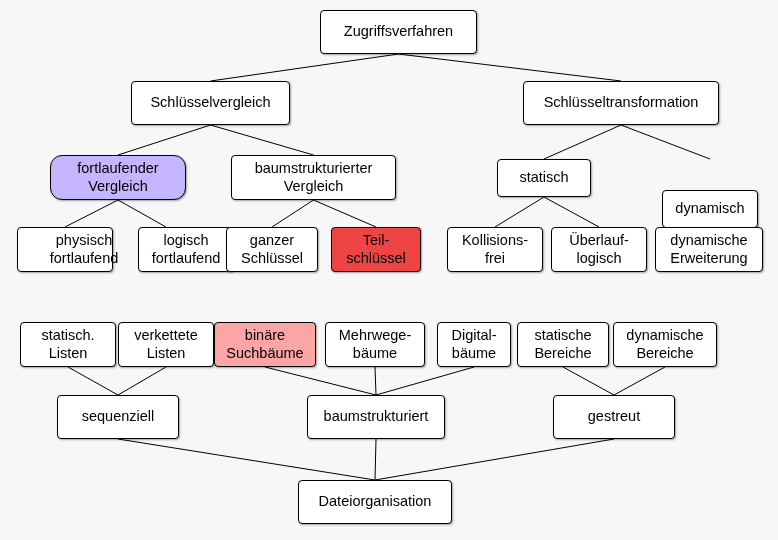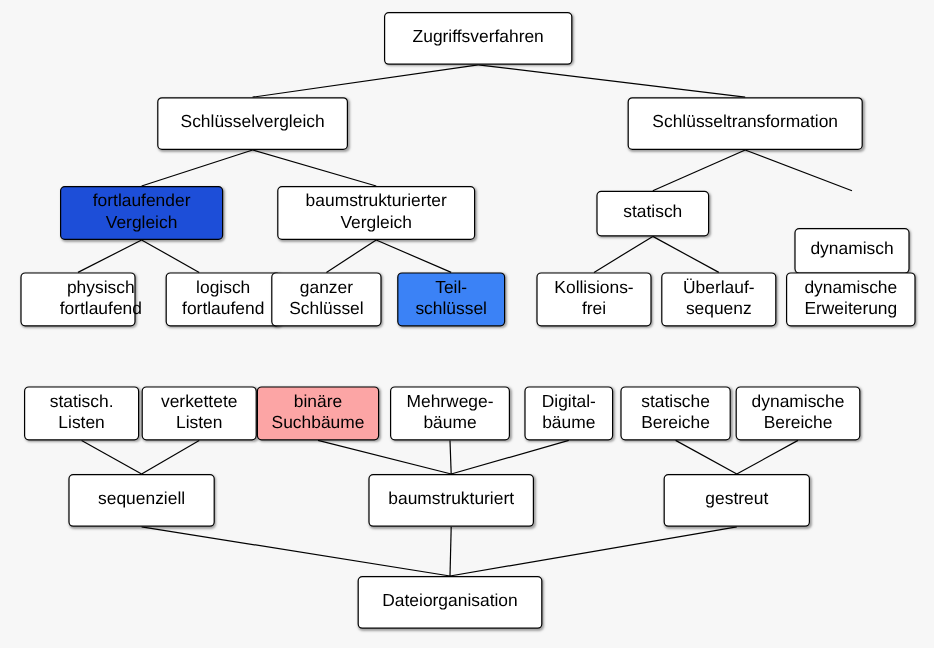--- a/index.html
+++ b/index.html
@@ -69,38 +69,38 @@
       <line x1="563" y1="367" x2="614" y2="395" stroke="#000000" stroke-width="1"></line>
       <line x1="665" y1="367" x2="614" y2="395" stroke="#000000" stroke-width="1"></line>
       <line x1="118" y1="439" x2="375" y2="480" stroke="#000000" stroke-width="1"></line>
       <line x1="376" y1="439" x2="375" y2="480" stroke="#000000" stroke-width="1"></line>
       <line x1="614" y1="439" x2="375" y2="480" stroke="#000000" stroke-width="1"></line>
     </svg>
   <div id="nodes">
       <div class="node" style="left: 320px; top: 10px; width: 157px; height: 44px; background: rgb(255, 255, 255); border-color: rgb(0, 0, 0);">Zugriffsverfahren</div>
       <div class="node" style="left: 131px; top: 81px; width: 159px; height: 44px; background: rgb(255, 255, 255); border-color: rgb(0, 0, 0);">Schlüsselvergleich</div>
       <div class="node" style="left: 523px; top: 81px; width: 196px; height: 44px; background: rgb(255, 255, 255); border-color: rgb(0, 0, 0);">Schlüsseltransformation</div>
-      <div class="node" style="left: 50px; top: 155px; width: 136px; height: 45px; background: #1d4ed8; border-color: rgb(0, 0, 0);">fortlaufender
+      <div class="node" style="left: 50px; top: 155px; width: 136px; height: 45px; background: #c4b5fd; border-color: rgb(0, 0, 0); border-radius: 12px;">fortlaufender
 Vergleich</div>
       <div class="node" style="left: 231px; top: 155px; width: 165px; height: 45px; background: rgb(255, 255, 255); border-color: rgb(0, 0, 0);">baumstrukturierter
 Vergleich</div>
       <div class="node" style="left: 497px; top: 159px; width: 94px; height: 38px; background: rgb(255, 255, 255); border-color: rgb(0, 0, 0);">statisch</div>
       <div class="node" style="left: 662px; top: 159px; width: 96px; height: 38px; background: rgb(255, 255, 255); border-color: rgb(0, 0, 0); margin-top: 31px;">dynamisch</div>
       <div class="node" style="left: 17px; top: 227px; width: 96px; height: 45px; background: rgb(255, 255, 255); border-color: rgb(0, 0, 0); padding-left: 42px;">physisch
 fortlaufend</div>
       <div class="node" style="left: 118px; top: 227px; width: 96px; height: 45px; background: rgb(255, 255, 255); border-color: rgb(0, 0, 0); margin-left: 20px;">logisch
 fortlaufend</div>
       <div class="node" style="left: 226px; top: 227px; width: 92px; height: 45px; background: rgb(255, 255, 255); border-color: rgb(0, 0, 0);">ganzer
 Schlüssel</div>
-      <div class="node" style="left: 331px; top: 227px; width: 90px; height: 45px; background: #3b82f6; border-color: rgb(0, 0, 0);">Teil-
+      <div class="node" style="left: 331px; top: 227px; width: 90px; height: 45px; background: #ef4444; border-color: rgb(0, 0, 0);">Teil-
 schlüssel</div>
       <div class="node" style="left: 447px; top: 227px; width: 96px; height: 45px; background: rgb(255, 255, 255); border-color: rgb(0, 0, 0);">Kollisions-
 frei</div>
       <div class="node" style="left: 551px; top: 227px; width: 96px; height: 45px; background: rgb(255, 255, 255); border-color: rgb(0, 0, 0);">Überlauf-
-sequenz</div>
+logisch</div>
       <div class="node" style="left: 655px; top: 227px; width: 108px; height: 45px; background: rgb(255, 255, 255); border-color: rgb(0, 0, 0);">dynamische
 Erweiterung</div>
       <div class="node" style="left: 20px; top: 322px; width: 96px; height: 45px; background: rgb(255, 255, 255); border-color: rgb(0, 0, 0);">statisch.
 Listen</div>
       <div class="node" style="left: 118px; top: 322px; width: 96px; height: 45px; background: rgb(255, 255, 255); border-color: rgb(0, 0, 0);">verkettete
 Listen</div>
       <div class="node" style="left: 214px; top: 322px; width: 102px; height: 45px; background: #fca5a5; border-color: rgb(0, 0, 0); text-align: center;">binäre
 Suchbäume</div>
       <div class="node" style="left: 325px; top: 322px; width: 100px; height: 45px; background: rgb(255, 255, 255); border-color: rgb(0, 0, 0);">Mehrwege-
 bäume</div>

